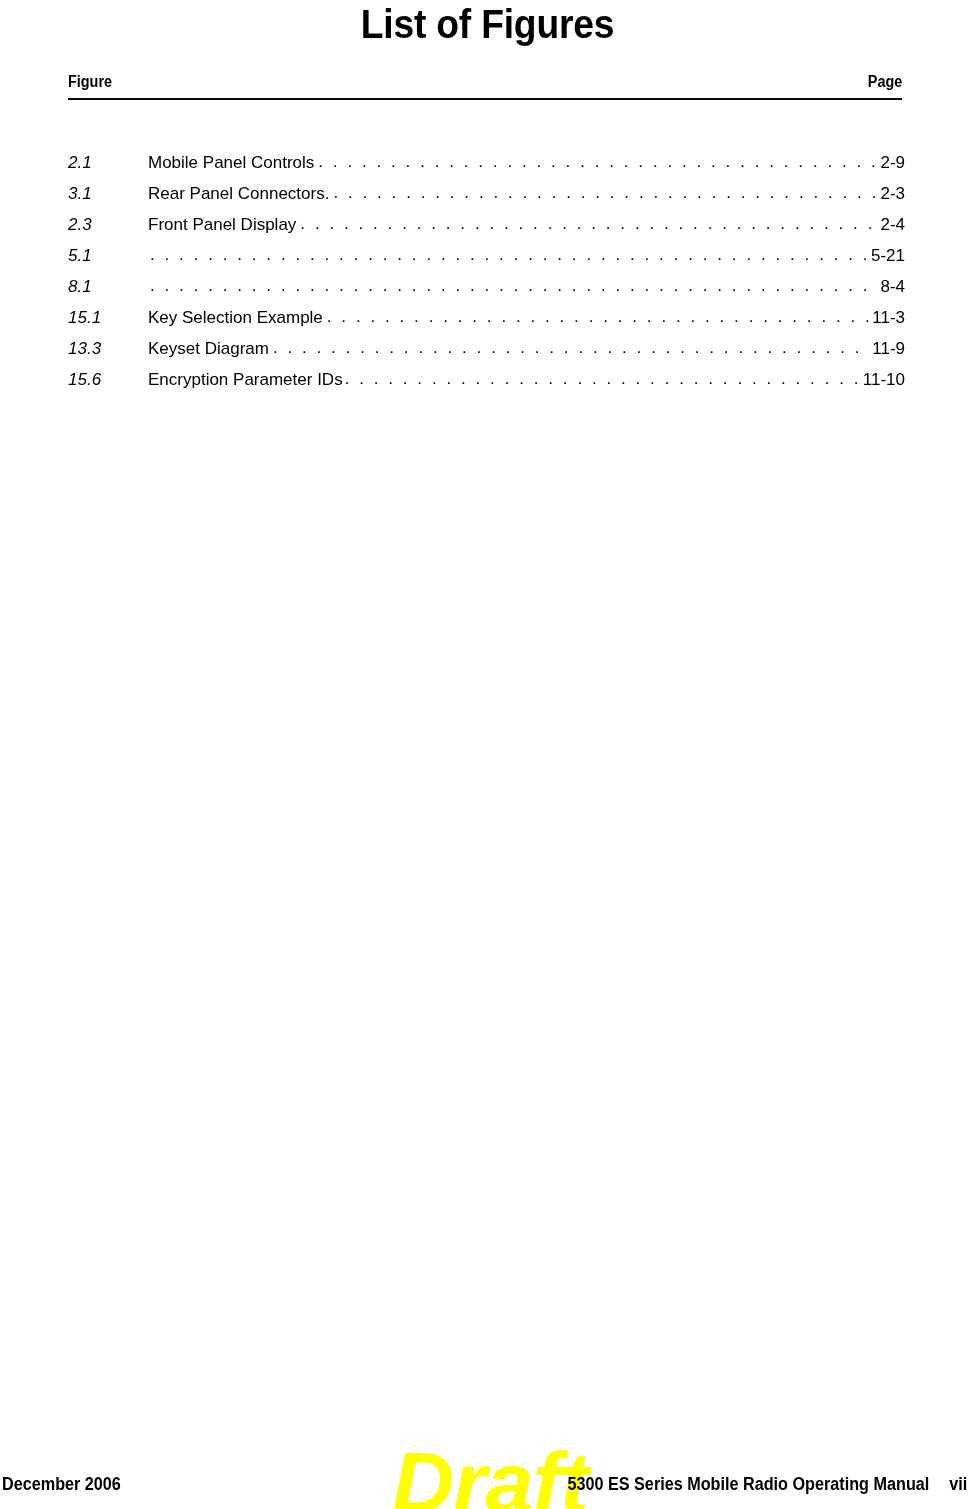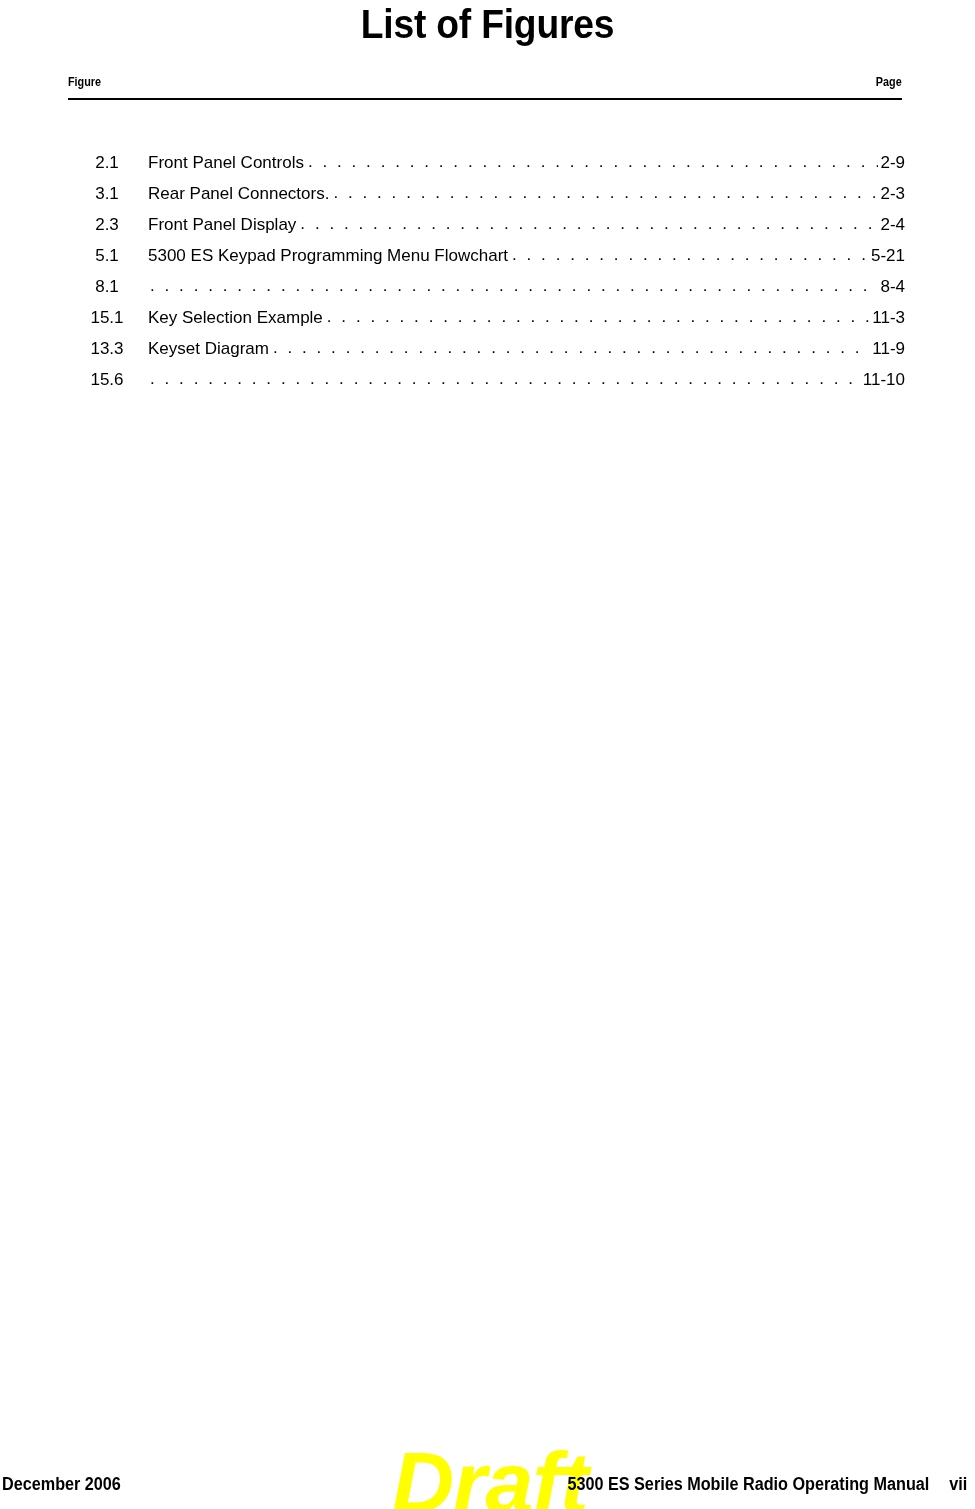--- a/index.html
+++ b/index.html
@@ -36,21 +36,21 @@
   }
 
   
   .lof-header {
     position: absolute;
     top: 72px;
     left: 68px;
     width: 834px;
     height: 24px;
     font-weight: bold;
-    font-size: 12px;
+    font-size: 16px;
     line-height: 20px;
   }
   .lof-header .col-figure {
     position: absolute;
     left: 0;
     top: 0;
     transform: scaleX(0.9);
     transform-origin: left top;
     white-space: nowrap;
   }
@@ -83,21 +83,22 @@
     height: 31px;
     font-size: 17px;
     line-height: 31px;
     white-space: nowrap;
   }
   .lof-num {
     position: absolute;
     left: 0;
     top: 0;
     width: 78px;
-    text-align: center;
+    text-align: left;
+    font-style: italic;
   }
   .lof-body {
     position: absolute;
     left: 80px;
     right: 0;
     top: 0;
     display: flex;
     align-items: baseline;
     overflow: hidden;
   }
@@ -181,21 +182,21 @@
 <div class="lof-header">
   <span class="col-figure">Figure</span>
   <span class="col-page">Page</span>
 </div>
 <div class="header-rule"></div>
 
 <div class="lof-list">
     <div class="lof-row">
       <span class="lof-num">2.1</span>
       <span class="lof-body">
-        <span class="lof-title">Front Panel Controls</span>
+        <span class="lof-title">Mobile Panel Controls</span>
         <span class="lof-dots">. . . . . . . . . . . . . . . . . . . . . . . . . . . . . . . . . . . . . . . . . . . . . . . . . .</span>
         <span class="lof-page">2-9</span>
       </span>
     </div>
     <div class="lof-row">
       <span class="lof-num">3.1</span>
       <span class="lof-body">
         <span class="lof-title">Rear Panel Connectors.</span>
         <span class="lof-dots">. . . . . . . . . . . . . . . . . . . . . . . . . . . . . . . . . . . . . . . . . . . . . . . . . .</span>
         <span class="lof-page">2-3</span>
@@ -205,21 +206,20 @@
       <span class="lof-num">2.3</span>
       <span class="lof-body">
         <span class="lof-title">Front Panel Display</span>
         <span class="lof-dots">. . . . . . . . . . . . . . . . . . . . . . . . . . . . . . . . . . . . . . . . . . . . . . . . . .</span>
         <span class="lof-page">2-4</span>
       </span>
     </div>
     <div class="lof-row">
       <span class="lof-num">5.1</span>
       <span class="lof-body">
-        <span class="lof-title">5300 ES Keypad Programming Menu Flowchart</span>
         <span class="lof-dots">. . . . . . . . . . . . . . . . . . . . . . . . . . . . . . . . . . . . . . . . . . . . . . . . . .</span>
         <span class="lof-page">5-21</span>
       </span>
     </div>
     <div class="lof-row">
       <span class="lof-num">8.1</span>
       <span class="lof-body">
         <span class="lof-dots">. . . . . . . . . . . . . . . . . . . . . . . . . . . . . . . . . . . . . . . . . . . . . . . . . .</span>
         <span class="lof-page">8-4</span>
       </span>
@@ -236,20 +236,21 @@
       <span class="lof-num">13.3</span>
       <span class="lof-body">
         <span class="lof-title">Keyset Diagram</span>
         <span class="lof-dots">. . . . . . . . . . . . . . . . . . . . . . . . . . . . . . . . . . . . . . . . . . . . . . . . . .</span>
         <span class="lof-page">11-9</span>
       </span>
     </div>
     <div class="lof-row">
       <span class="lof-num">15.6</span>
       <span class="lof-body">
+        <span class="lof-title tight">Encryption Parameter IDs</span>
         <span class="lof-dots">. . . . . . . . . . . . . . . . . . . . . . . . . . . . . . . . . . . . . . . . . . . . . . . . . .</span>
         <span class="lof-page">11-10</span>
       </span>
     </div>
   </div>
 
 <div class="footer">
   <div class="draft-watermark" style="color: rgb(255, 255, 0);">Draft</div>
   <div class="footer-left">December 2006</div>
   <div class="footer-right">

